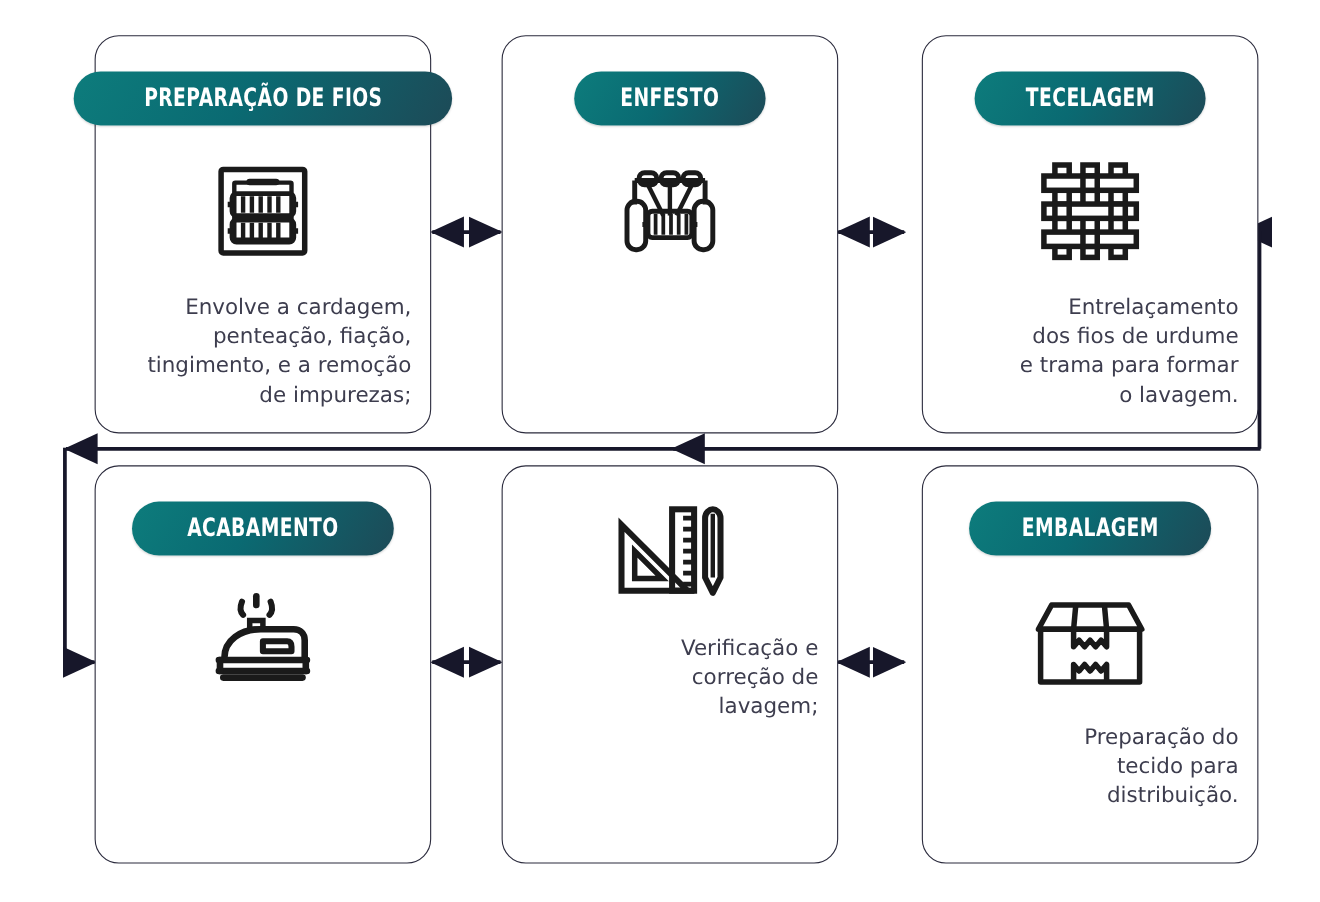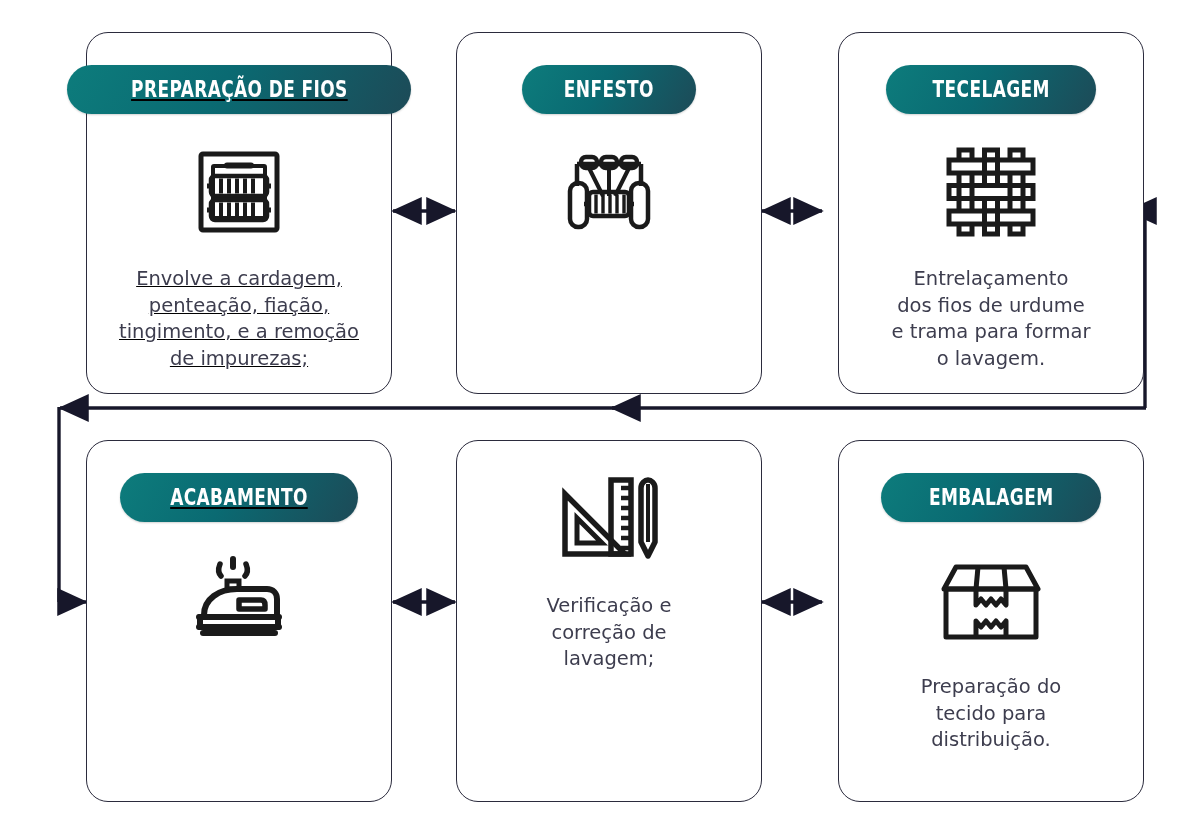--- a/index.html
+++ b/index.html
@@ -38,22 +38,22 @@
     height: 362px;
     border: 1.6px solid #2b2b3d;
     border-radius: 22px;
     background: #ffffff;
     display: flex;
     flex-direction: column;
     align-items: center;
     z-index: 2;
   }
   .card.row1 { top: 32px; }
-  .card.row2 { top: 440px; }
-  .card.col1 { left: 86px; text-decoration: underline; }
+  .card.row2 { top: 423px; }
+  .card.col1 { left: 86px; }
   .card.col2 { left: 456px; }
   .card.col3 { left: 822px; margin-left: 16px; }
 
   
   .badge {
     margin-top: 32px;
     height: 49px;
     border-radius: 26px;
     padding: 0 26px;
     display: flex;
@@ -81,21 +81,21 @@
     display: flex;
     align-items: center;
     justify-content: center;
   }
   .icon-wrap svg { display: block; }
 
   
   .desc {
     margin-top: 22px;
     width: 270px;
-    text-align: center;
+    text-align: right;
     color: #3d3d4e;
     font-family: "DejaVu Sans", sans-serif;
     font-size: 19.5px;
     line-height: 1.36;
     white-space: pre-line;
   }
   .card.col1.row2 .desc { width: 290px; }
 </style>
 </head>
 <body>

